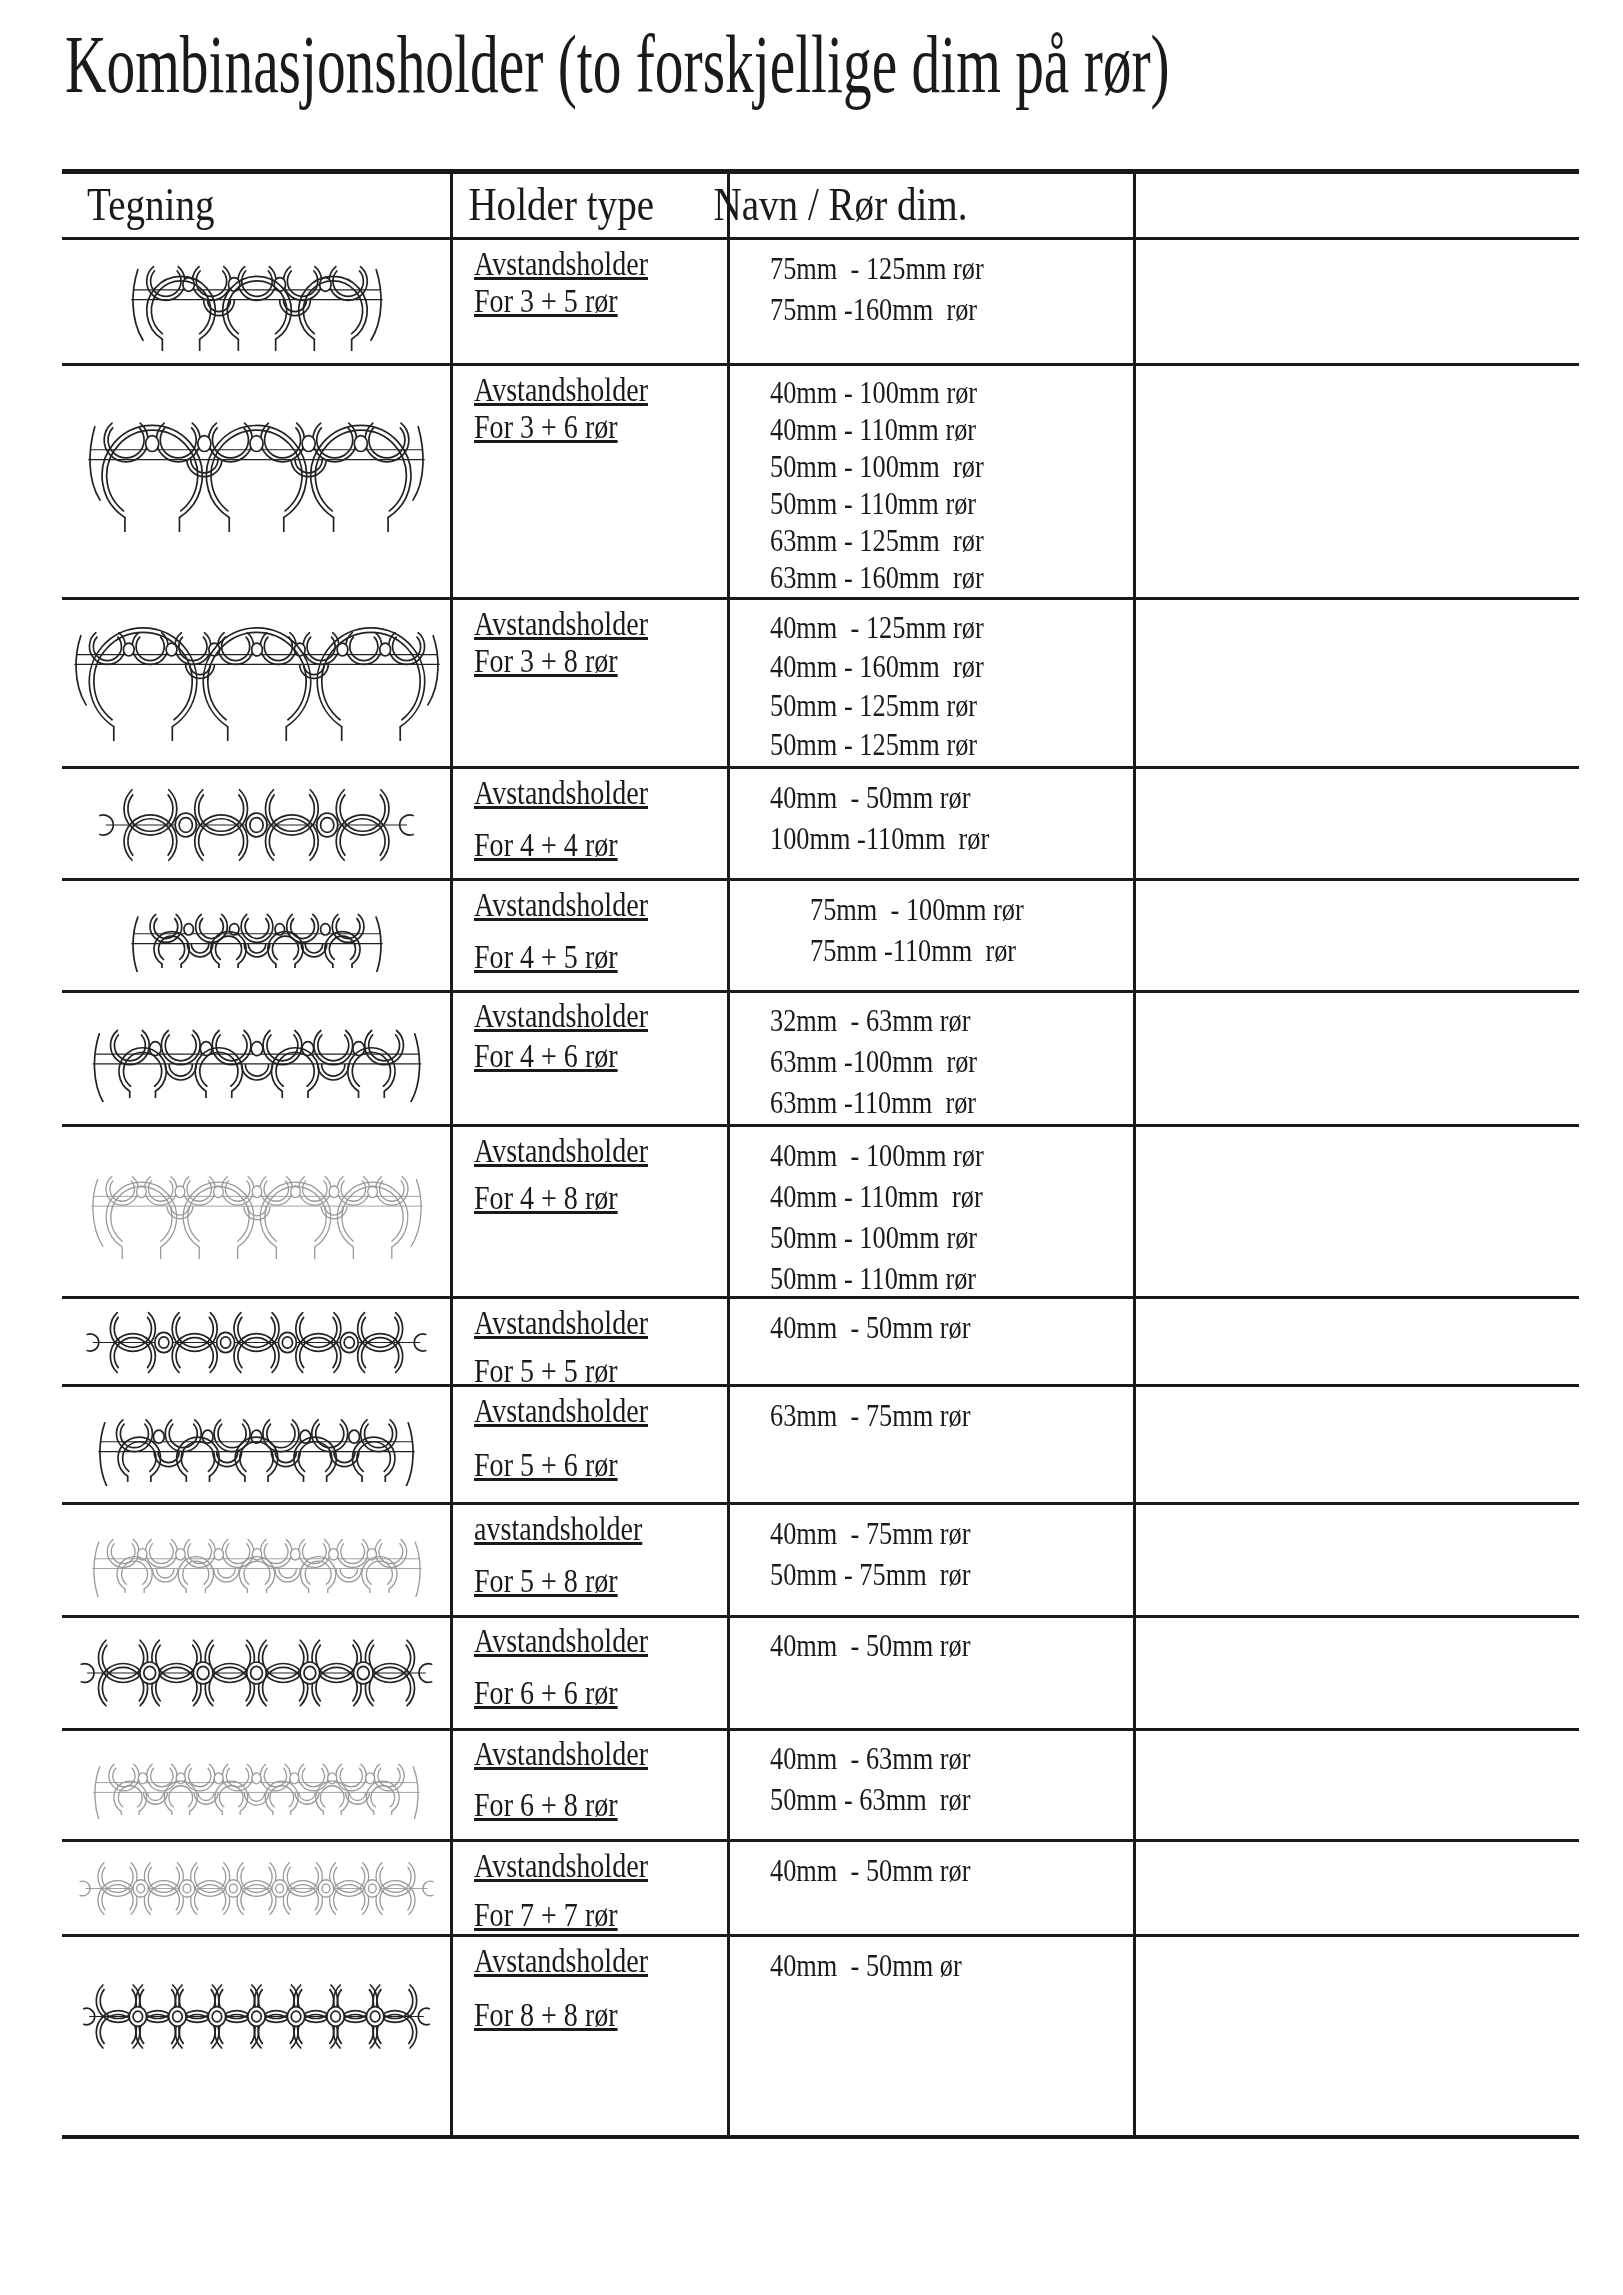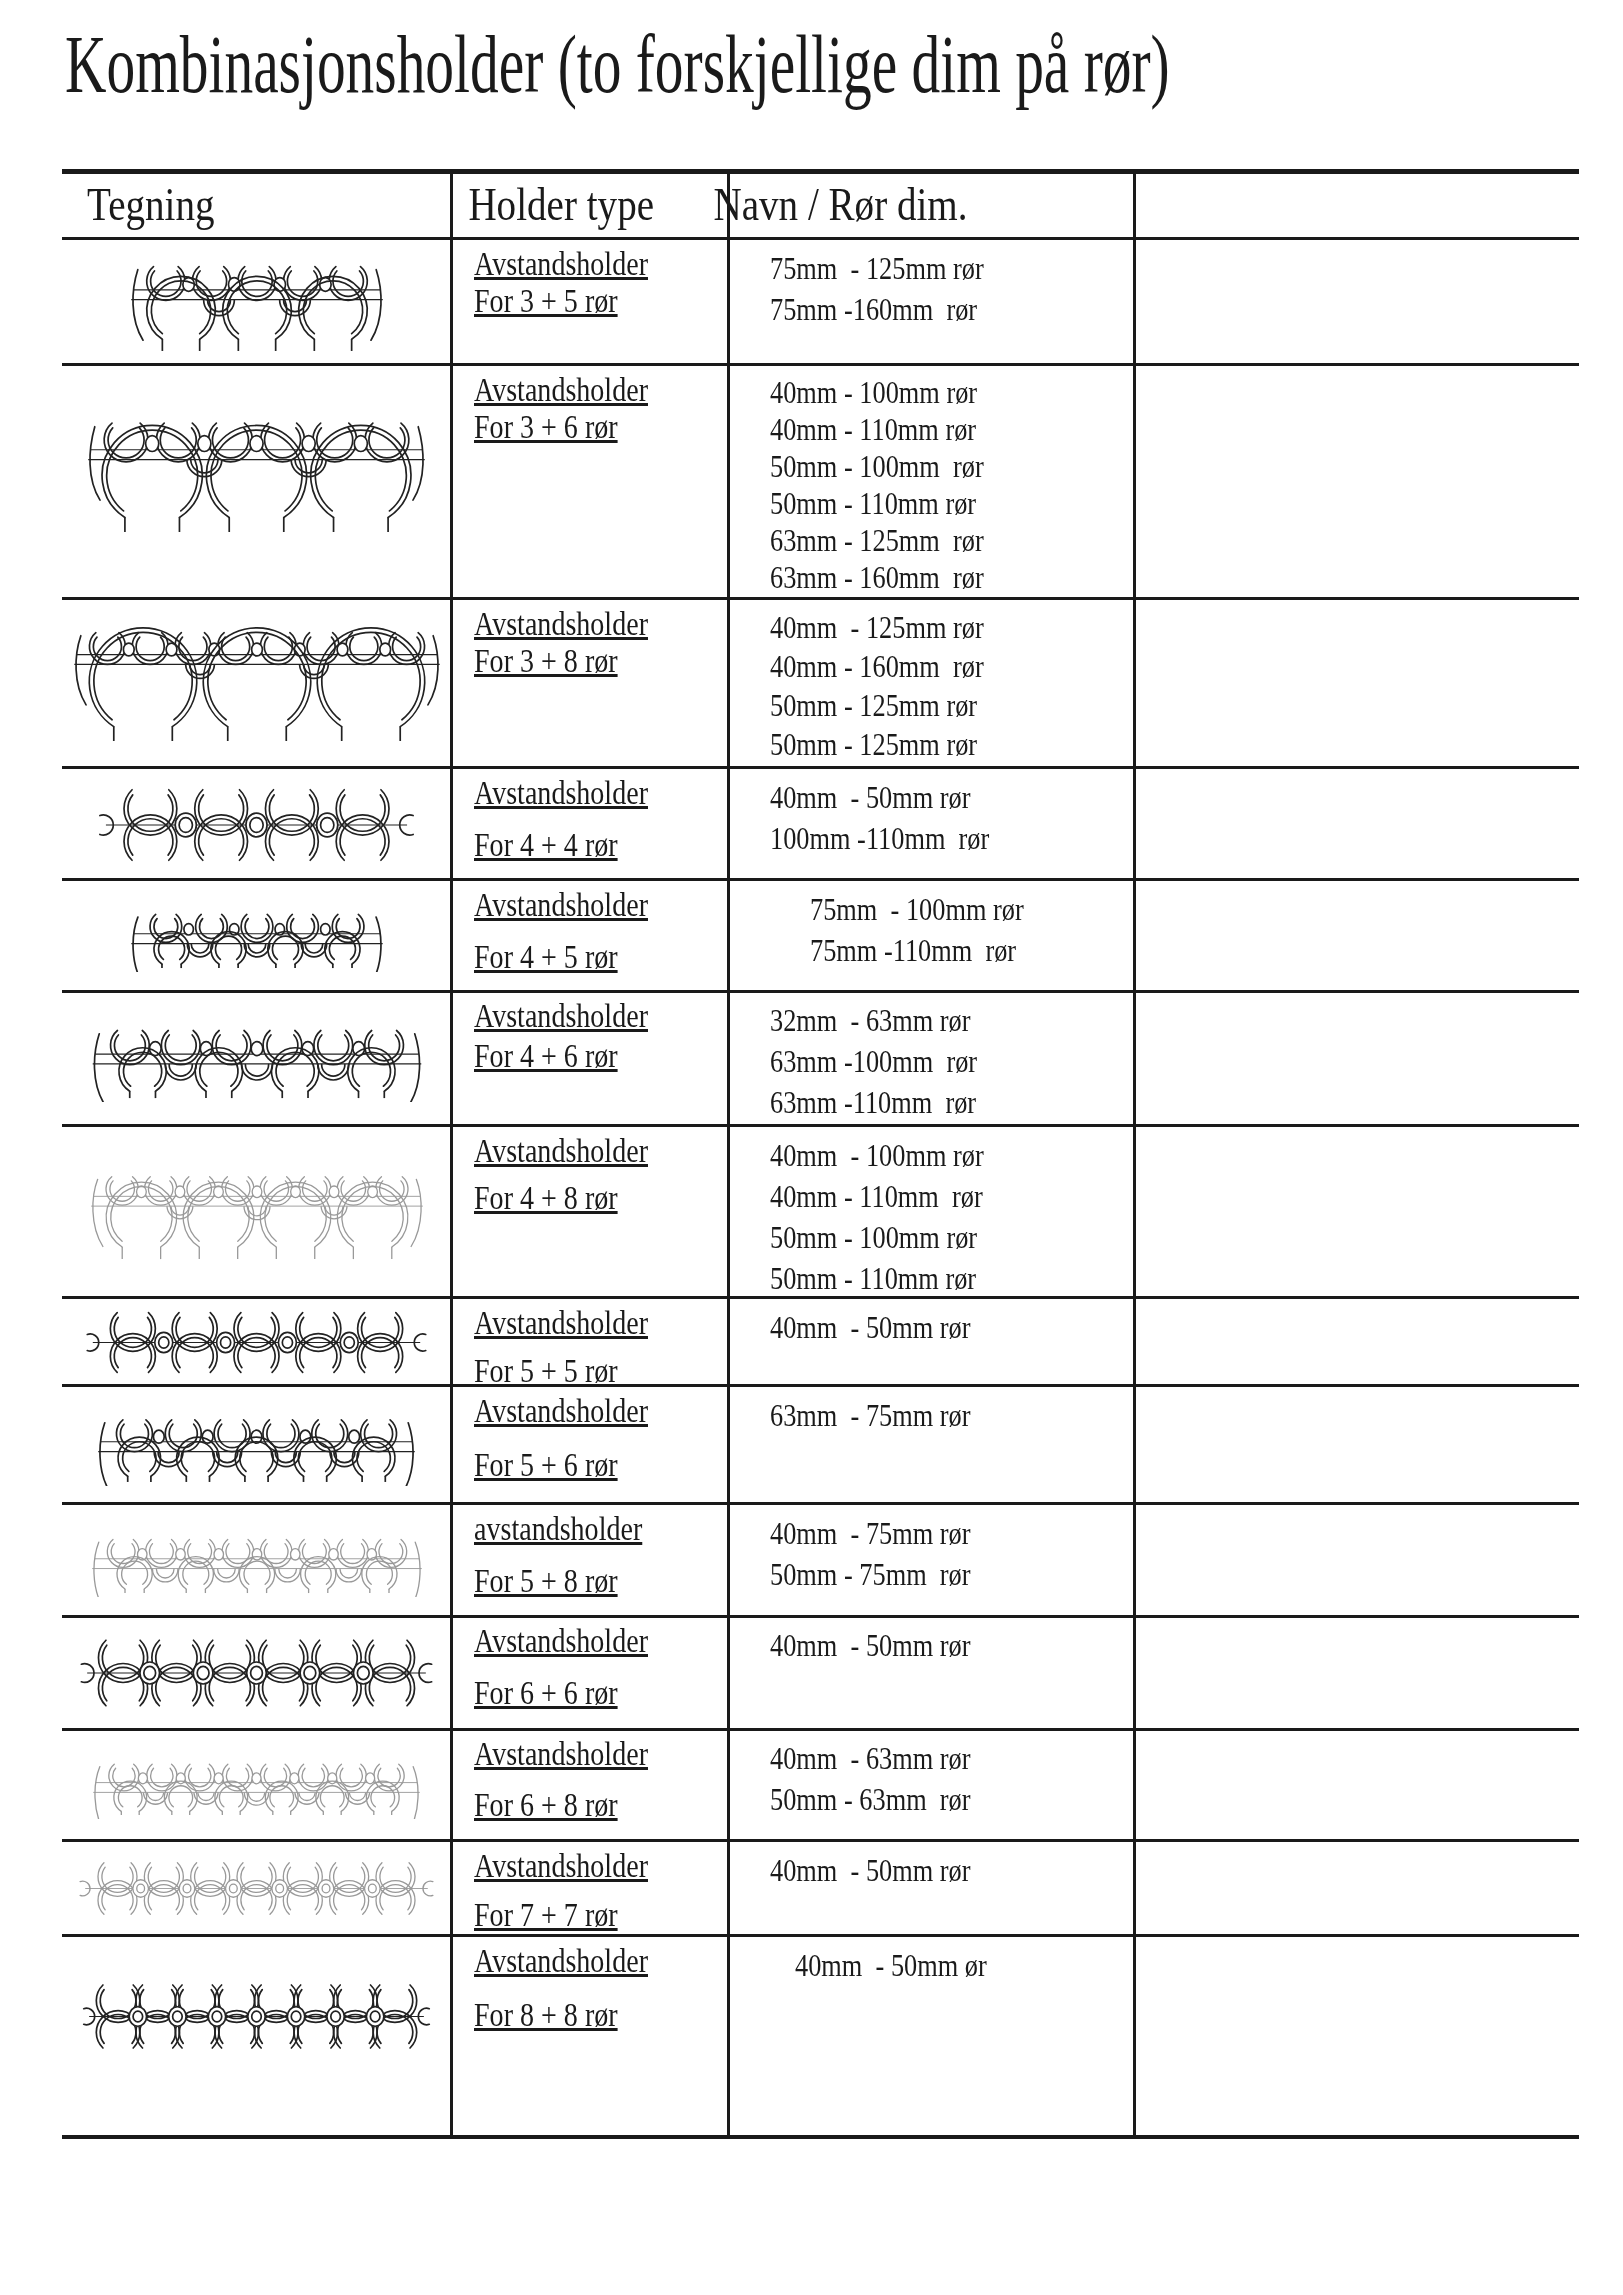--- a/index.html
+++ b/index.html
@@ -834,21 +834,21 @@
             <ellipse cx="451.5" cy="80" rx="13.310000000000002" ry="14.907200000000003" fill="#ffffff" stroke="#222222" stroke-width="2.6"></ellipse>
             <ellipse cx="451.5" cy="80" rx="7.310000000000002" ry="8.187200000000002" fill="none" stroke="#222222" stroke-width="2.6"></ellipse>
             <path d="M 5.7 68.1 A 12.6 12.6 0 1 1 5.7 91.9" fill="none" stroke="#222222" stroke-width="2.6" stroke-linecap="round"></path>
             <path d="M 534.3 91.9 A 12.6 12.6 0 1 1 534.3 68.1" fill="none" stroke="#222222" stroke-width="2.6" stroke-linecap="round"></path>
           </svg>
         </div>
         <div class="cell type-cell" style="left: 452px; top: 1936px; width: 277px; height: 201px;">
           <div class="type-line">Avstandsholder</div>
           <div class="type-line" style="margin-top: 19.6px;">For 8 + 8 rør</div>
         </div>
-        <div class="cell dim-cell" style="left: 728px; top: 1936px; width: 406px; height: 201px; margin-left: 25px;">
+        <div class="cell dim-cell" style="left: 728px; top: 1936px; width: 406px; height: 201px;">
           <div class="dim-line" style="line-height: 41px;">40mm  - 50mm ør</div>
         </div>
         <div class="cell" style="left: 1135px; top: 1936px; width: 445px; height: 201px;"></div>
       </div>
     <div id="grid-lines">
         <div class="hline" style="left: 62px; top: 169px; width: 1517px; height: 4.6px;"></div>
         <div class="hline" style="left: 62px; top: 237px; width: 1517px; height: 3.3px;"></div>
         <div class="hline" style="left: 62px; top: 363px; width: 1517px; height: 3.3px;"></div>
         <div class="hline" style="left: 62px; top: 597px; width: 1517px; height: 3.3px;"></div>
         <div class="hline" style="left: 62px; top: 766px; width: 1517px; height: 3.3px;"></div>

